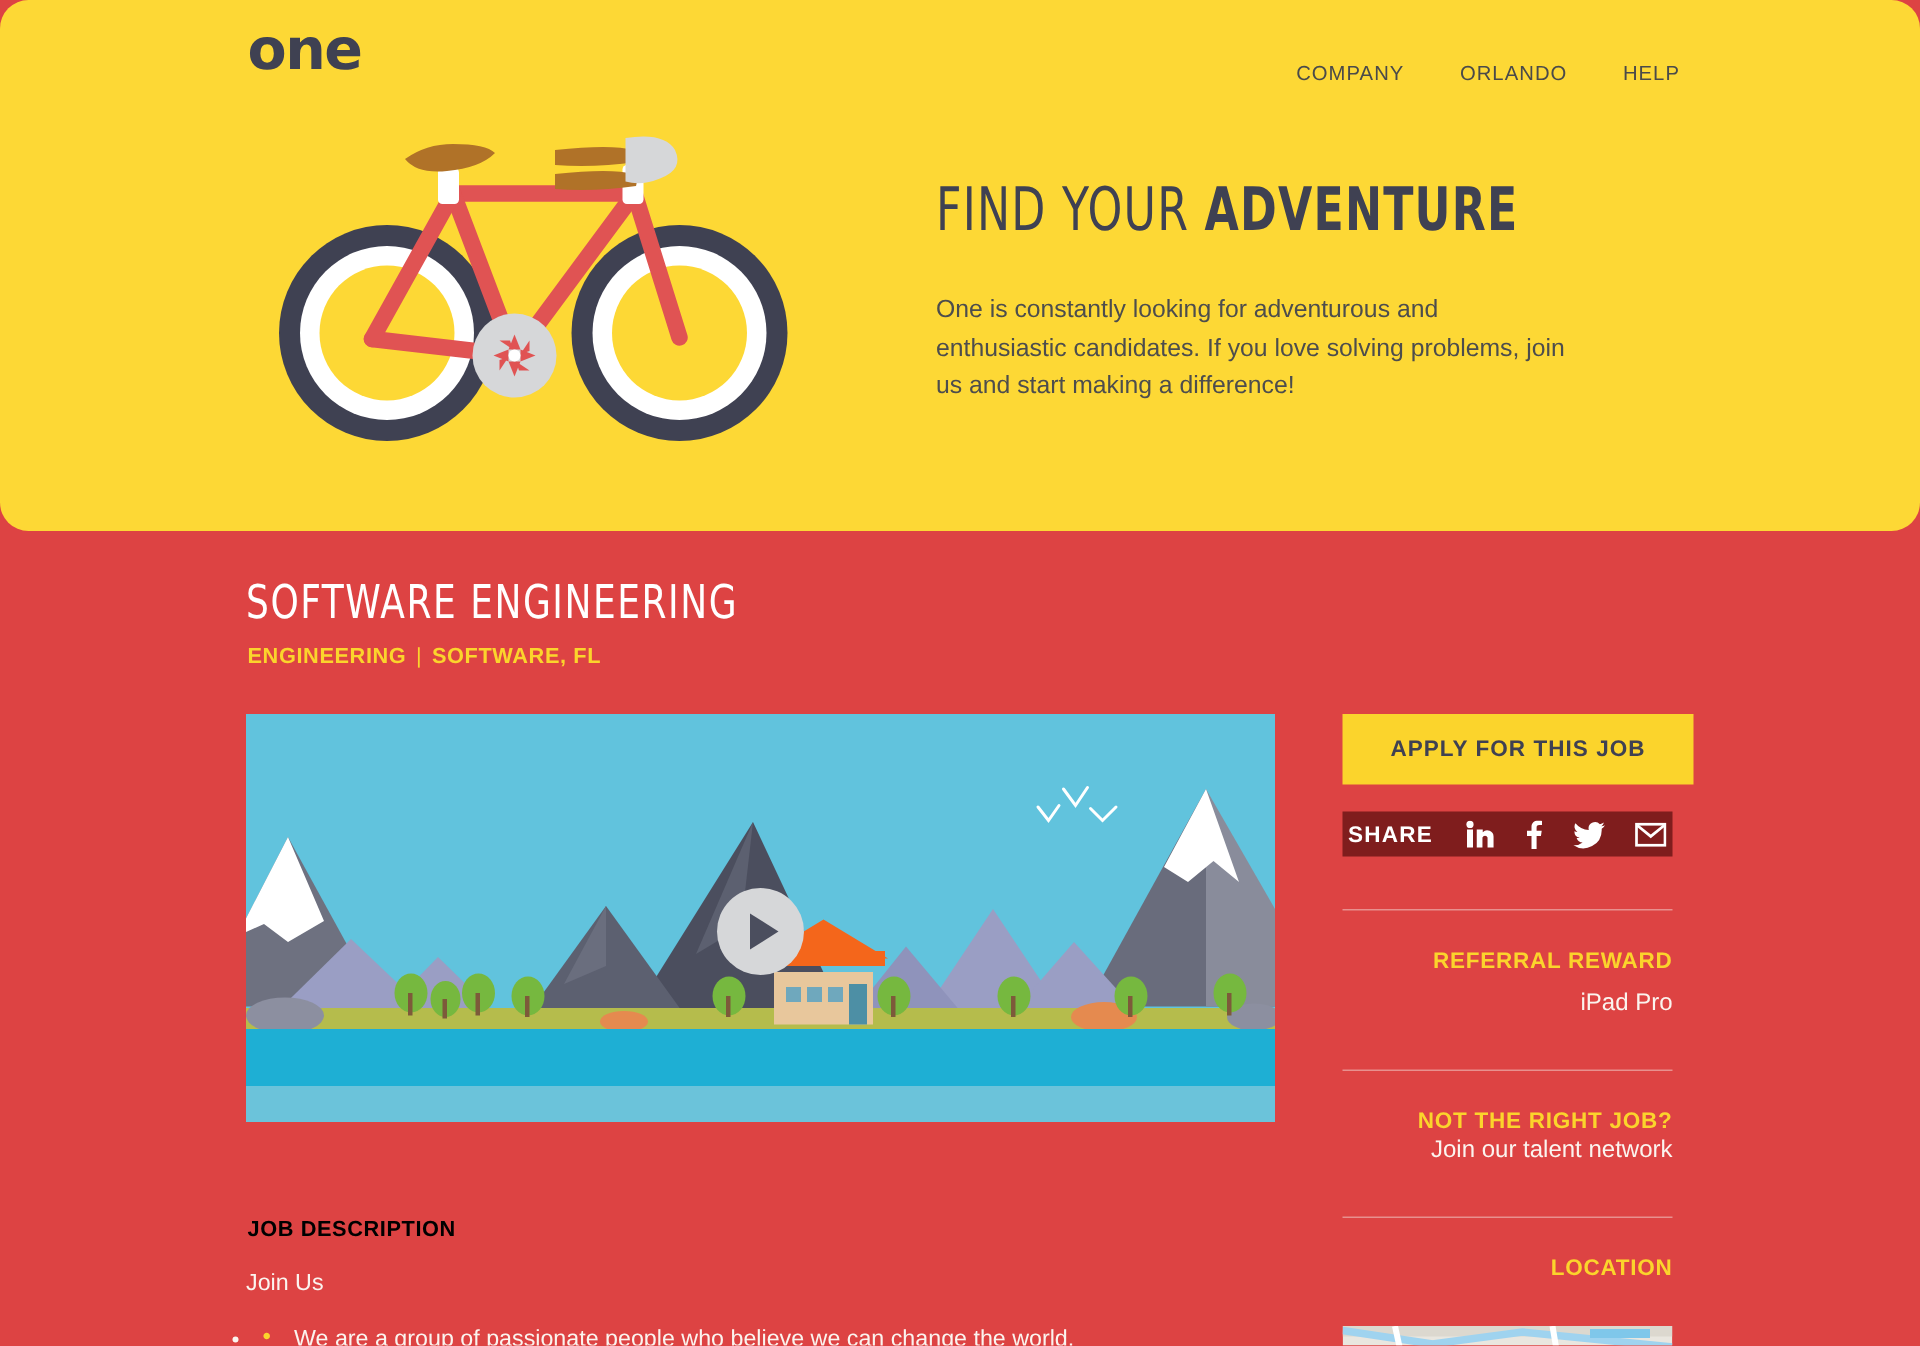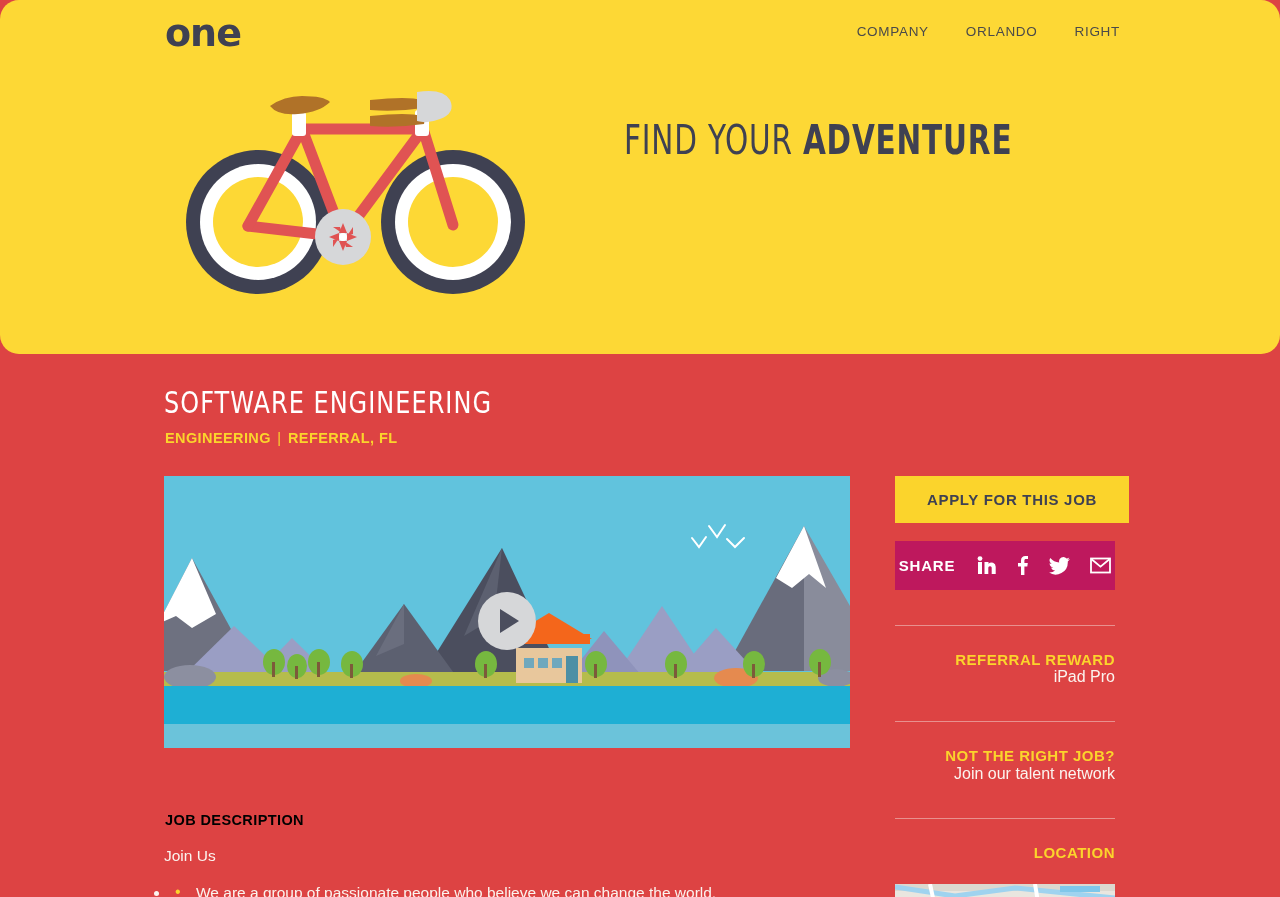--- a/index.html
+++ b/index.html
@@ -25,21 +25,21 @@
     font-size:38px; font-weight:bold; color:#3f4152;
     letter-spacing:-1px; line-height:1;
   }
   .navlinks {
     position:absolute; right:160px; top:24px;
     display:flex; gap:37px; align-items:center;
   }
   .navlink {
     font-family:"Liberation Sans", sans-serif;
     font-size:13.5px; letter-spacing:0.7px; color:#4a4a4a;
-    text-decoration:none; cursor:pointer; font-weight:400;
+    text-decoration:none; cursor:pointer; font-weight:400;margin-top:17px;
   }
 
   
   .bike { position:absolute; left:170px; top:82px; }
 
   .hero-text { position:absolute; left:624px; top:118px; width:460px; }
   .hero-title {
     font-family:"DejaVu Sans Condensed","DejaVu Sans", sans-serif;
     font-size:40px; color:#3f4152; letter-spacing:1px;
     white-space:nowrap; line-height:1.1;
@@ -110,39 +110,40 @@
 
   
   .side { position:absolute; left:895px; top:122px; width:220px; }
   .apply-btn {
     display:block; width:234px; height:47px; background:#fbd42c;
     border:none; cursor:pointer;
     font-family:"Liberation Sans", sans-serif;
     font-size:15px; font-weight:bold; color:#3f4152; letter-spacing:0.7px;
   }
   .share-bar {
-    margin-top:18px; width:220px; height:49px; background:#be185d;
+    margin-top:18px; width:220px; height:30px; background:#7f1d1d;
     display:flex; align-items:center; justify-content:center; gap:20px;
   }
   .share-label {
     font-family:"Liberation Sans", sans-serif;
     font-size:15px; font-weight:bold; color:#fff; letter-spacing:0.8px;
     margin-right:2px;
   }
   .sicon { cursor:pointer; display:flex; align-items:center; }
 
   .divider { width:220px; height:1px; background:#e8908e; margin:35px 0 0 0; }
 
   .blk { text-align:right; }
   .blk-title {
     margin-top:25px;
     font-family:"Liberation Sans", sans-serif;
     font-size:15px; font-weight:bold; color:#fbd42c; letter-spacing:0.5px;
   }
   .blk-val {
+    margin-top:11px;
     font-family:"Liberation Sans", sans-serif;
     font-size:16px; color:#fbf4ef;
   }
   .blk-link {
     font-family:"Liberation Sans", sans-serif;
     font-size:16px; color:#fbf4ef; cursor:pointer; text-decoration:none;
   }
   .map-prev {
     position:absolute; left:895px; top:884px; width:220px; height:13px;
     overflow:hidden;
@@ -153,21 +154,21 @@
 
 <div class="page">
 
   <section class="hero">
 
     <nav class="nav">
       <div class="logo">one</div>
       <div class="navlinks">
         <a class="navlink">COMPANY</a>
         <a class="navlink">ORLANDO</a>
-        <a class="navlink">RIGHT</a>
+        <a class="navlink">HELP</a>
       </div>
     </nav>
 
     <div class="bike">
       <svg width="370" height="215" viewBox="0 0 370 215">
 
         <circle cx="88" cy="140" r="72" fill="#3f4152"></circle>
         <circle cx="88" cy="140" r="58" fill="#ffffff"></circle>
         <circle cx="88" cy="140" r="45" fill="#fdd835"></circle>
         <circle cx="283" cy="140" r="72" fill="#3f4152"></circle>
@@ -202,30 +203,31 @@
           <path d="M183 165 l-9 -6 2 6 z"></path>
           <path d="M163 165 l6 -9 -6 2 z"></path>
           <path d="M163 145 l9 6 -2 -6 z"></path>
         </g>
         <circle cx="173" cy="155" r="4" fill="#ffffff"></circle>
       </svg>
     </div>
 
     <div class="hero-text">
       <h1 class="hero-title"><span class="light">FIND YOUR </span><span class="bold">ADVENTURE</span></h1>
+      <p class="hero-p">One is constantly looking for adventurous and enthusiastic candidates. If you love solving problems, join us and start making a difference!</p>
     </div>
   </section>
 
   <section class="body-sec">
 
     <h2 class="job-title">SOFTWARE ENGINEERING</h2>
     <div class="job-meta">
       <span>ENGINEERING</span>
       <span class="sep">|</span>
-      <span>REFERRAL, FL</span>
+      <span>SOFTWARE, FL</span>
     </div>
 
     <div class="video">
       <svg width="686" height="272" viewBox="0 0 686 272">
         <rect x="0" y="0" width="686" height="272" fill="#61c3dd"></rect>
 
         <polygon points="640,50 560,195 686,195" fill="#696c7c"></polygon>
         <polygon points="640,50 686,130 686,195 640,195" fill="#898c9b"></polygon>
         <polygon points="640,50 612,102 628,112 645,98 662,112 640,50" fill="#ffffff"></polygon>
 

